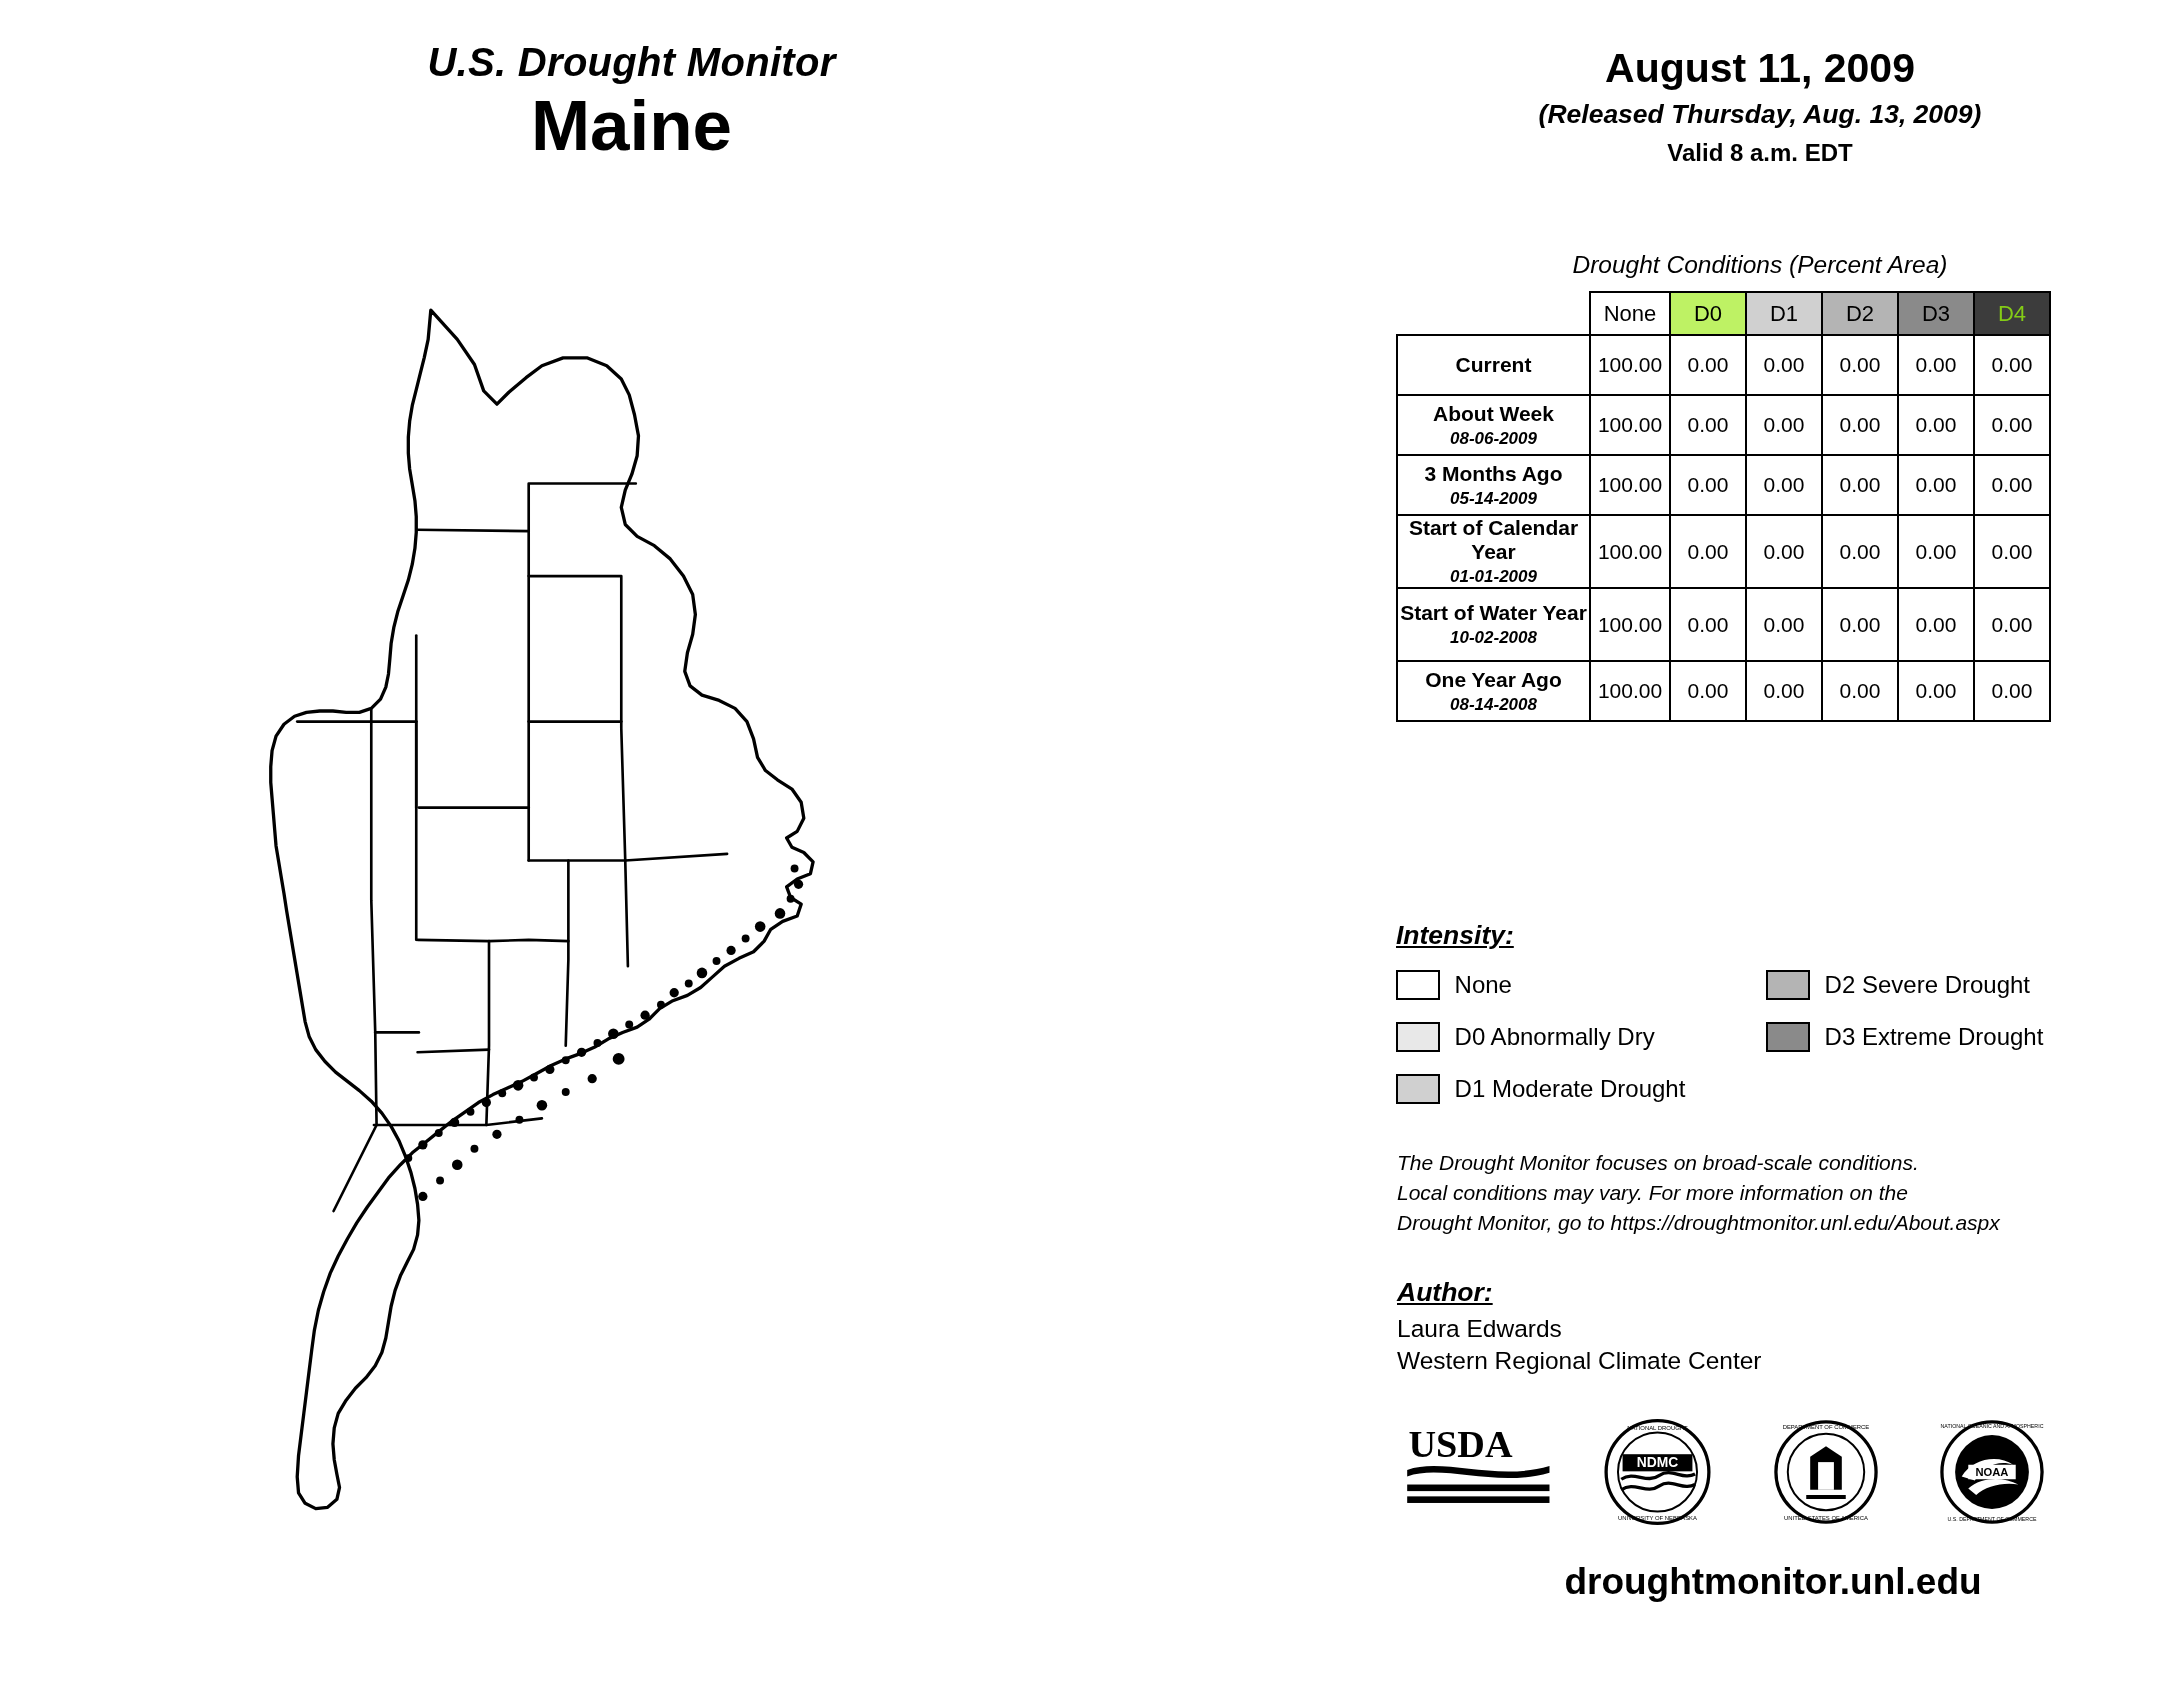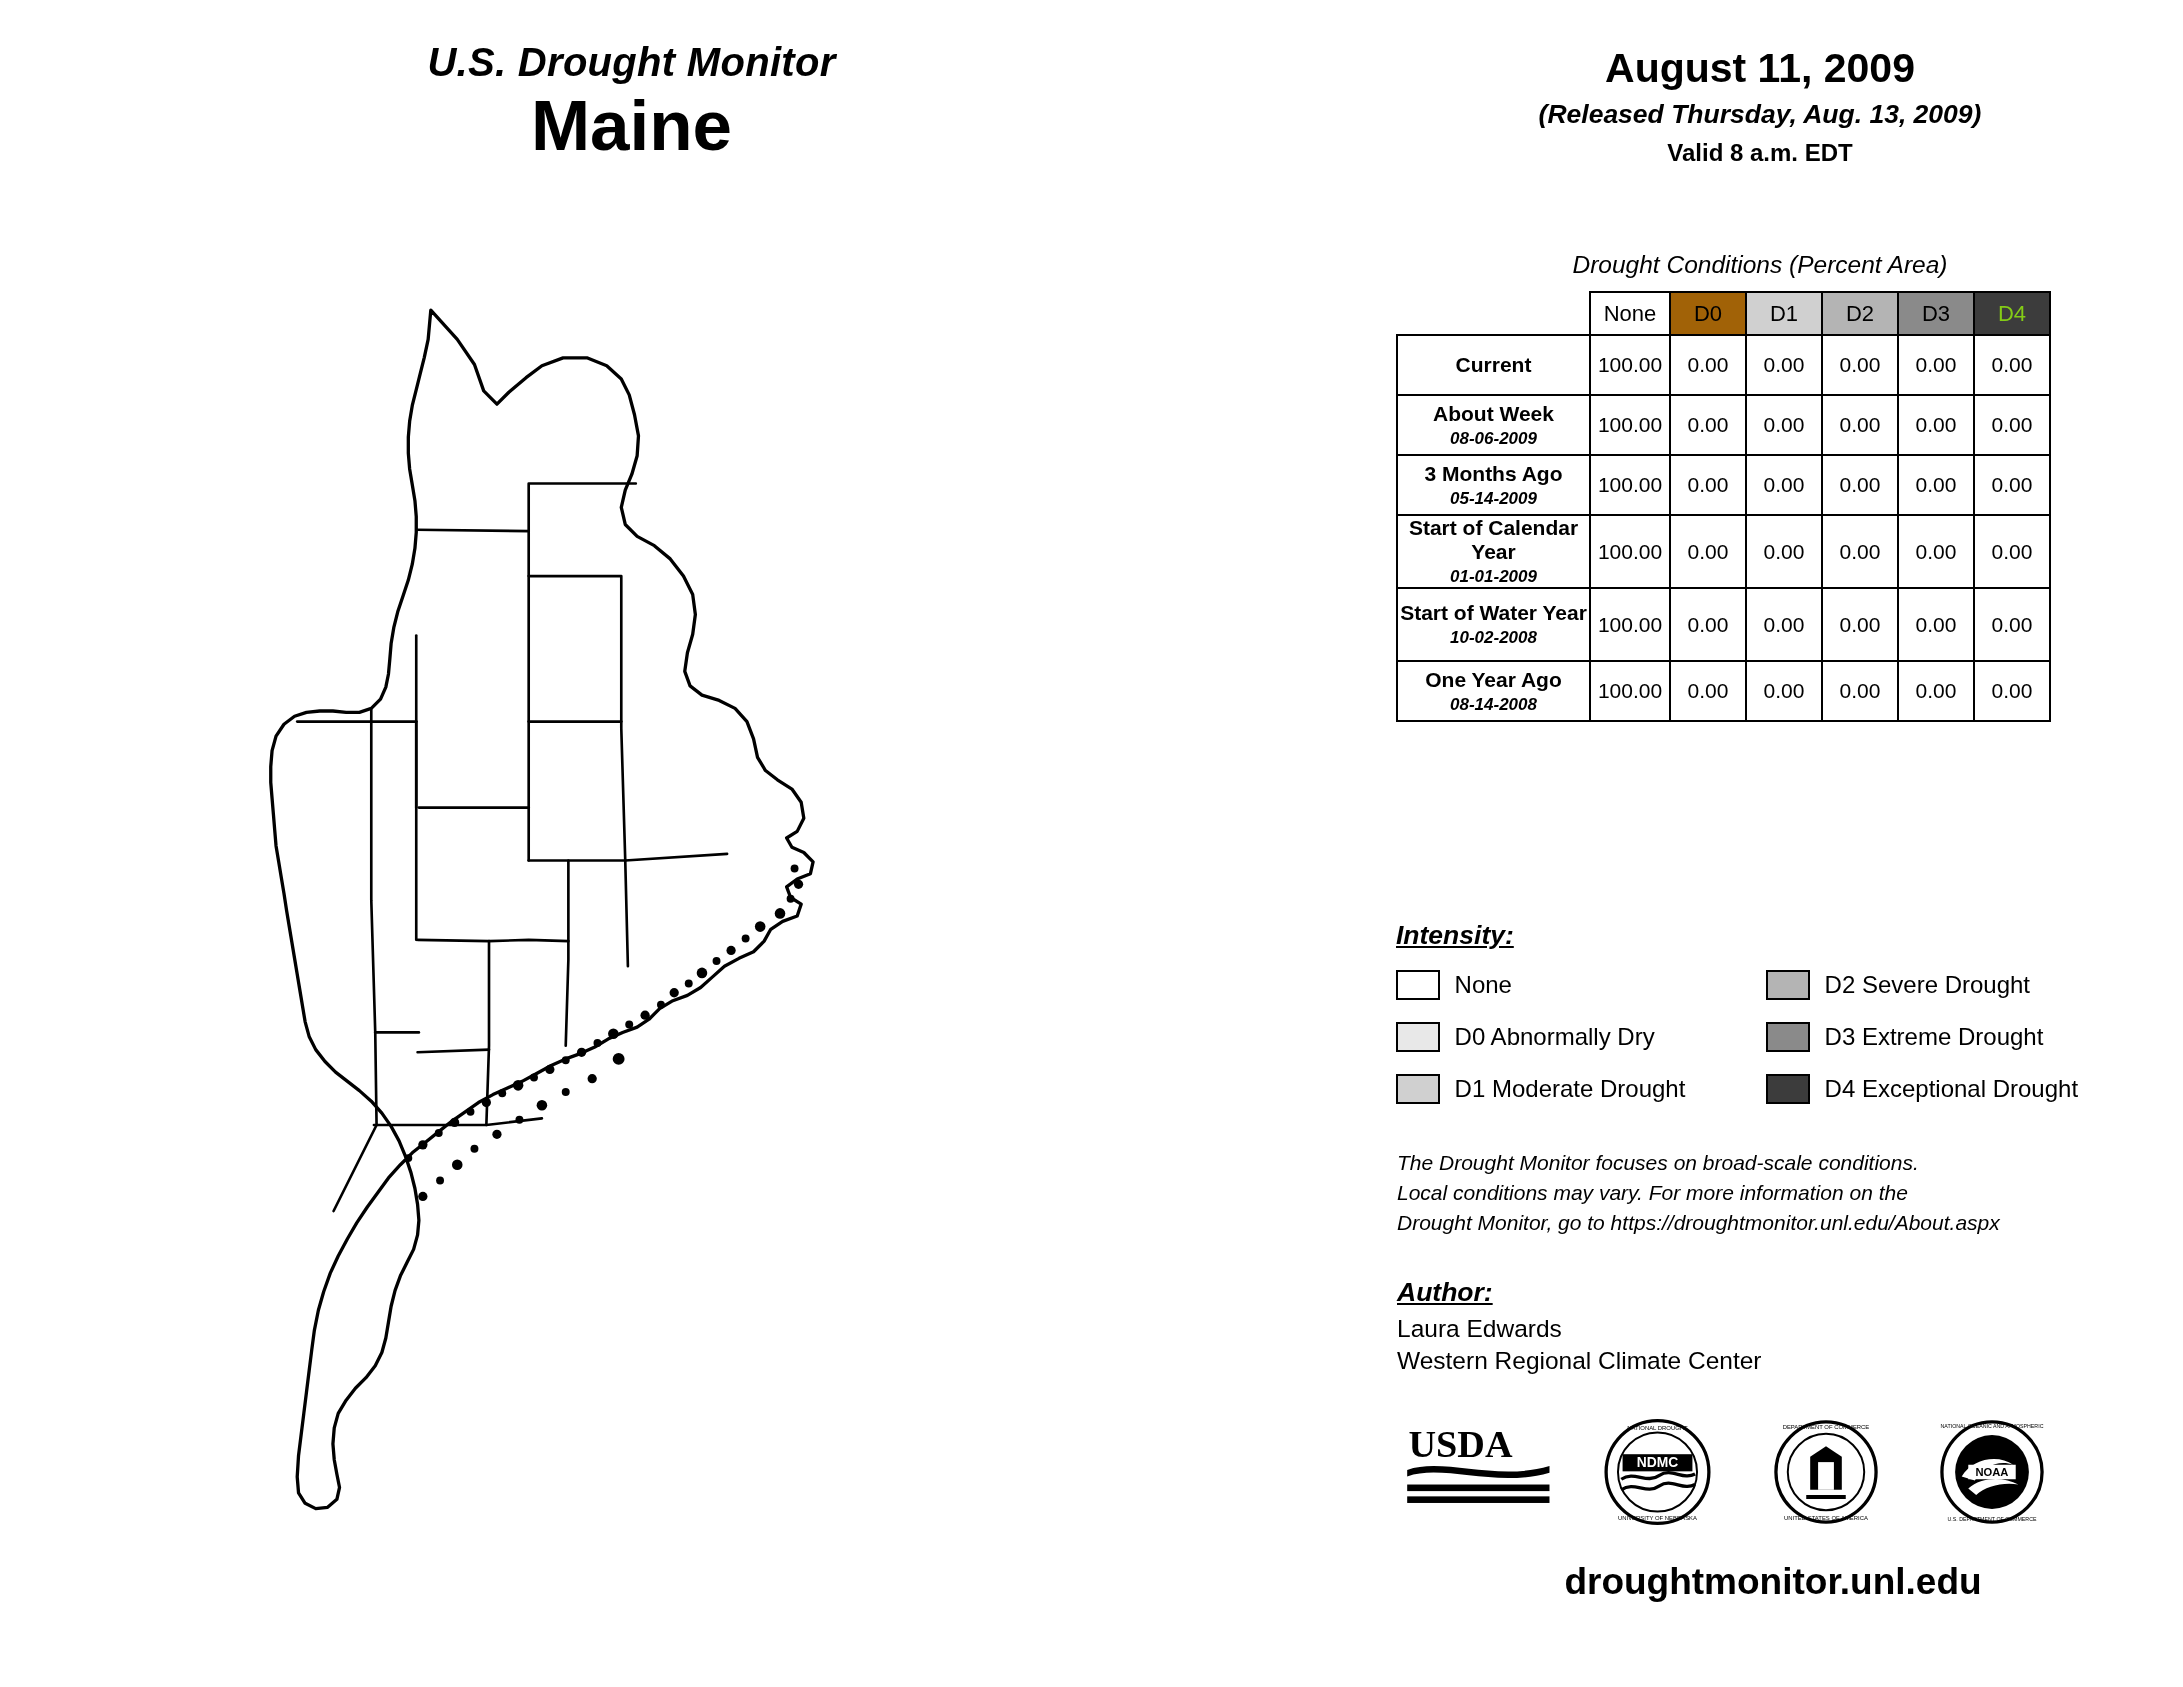--- a/index.html
+++ b/index.html
@@ -120,21 +120,21 @@
   .dm-table .corner {
     border: none;
     width: 192px;
   }
   .dm-table thead th {
     height: 41px;
     font-size: 22px;
     font-weight: normal;
   }
   .hdr-none { background: #ffffff; width: 78px; }
-  .hdr-d0 { background: #a16207; width: 74px; }
+  .hdr-d0 { background: #bef264; width: 74px; }
   .hdr-d1 { background: #d0d0d0; width: 74px; }
   .hdr-d2 { background: #b4b4b4; width: 74px; }
   .hdr-d3 { background: #8a8a8a; width: 74px; }
   .hdr-d4 { background: #3c3c3c; color: #84cc16; width: 74px; }
 
   .row-label {
     text-align: center;
     padding: 4px 6.6px;
     line-height: 1.15;
   }
@@ -483,24 +483,20 @@
       </div>
       <div class="legend-col c2">
         <div class="legend-item">
           <span class="swatch" style="background:#b4b4b4"></span>
           <span class="legend-label">D2 Severe Drought</span>
         </div>
         <div class="legend-item">
           <span class="swatch" style="background:#8a8a8a"></span>
           <span class="legend-label">D3 Extreme Drought</span>
         </div>
-        <div class="legend-item">
-          <span class="swatch" style="background:#3c3c3c"></span>
-          <span class="legend-label">D4 Exceptional Drought</span>
-        </div>
       </div>
     </div>
 
     <div class="disclaimer" style="white-space:pre-line">The Drought Monitor focuses on broad-scale conditions.
 Local conditions may vary. For more information on the
 Drought Monitor, go to https://droughtmonitor.unl.edu/About.aspx</div>
 
     <div class="author-head">Author:</div>
     <div class="author-lines">
       <div>Laura Edwards</div>

